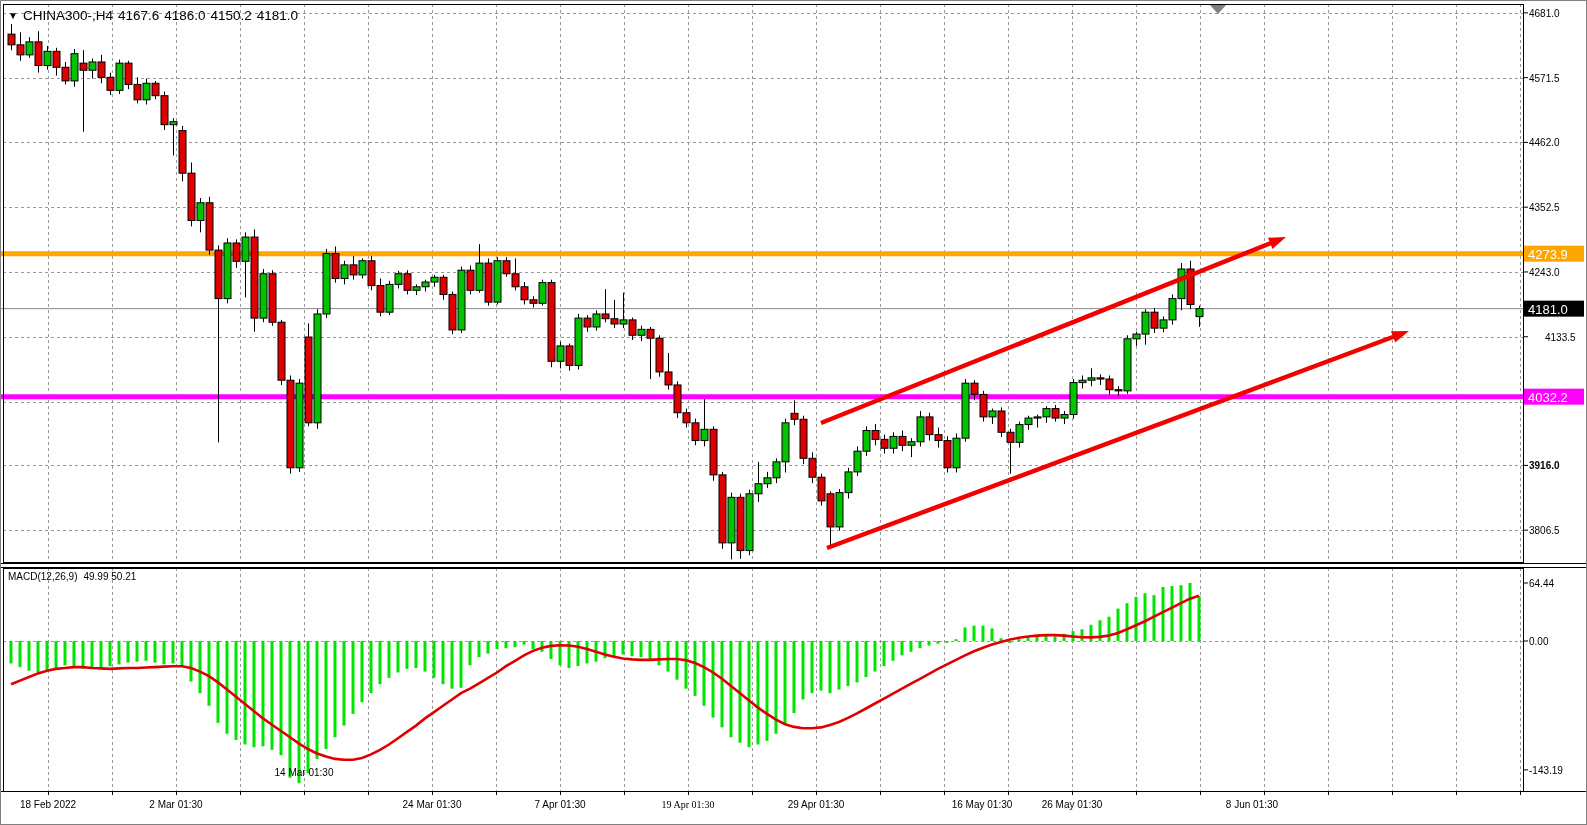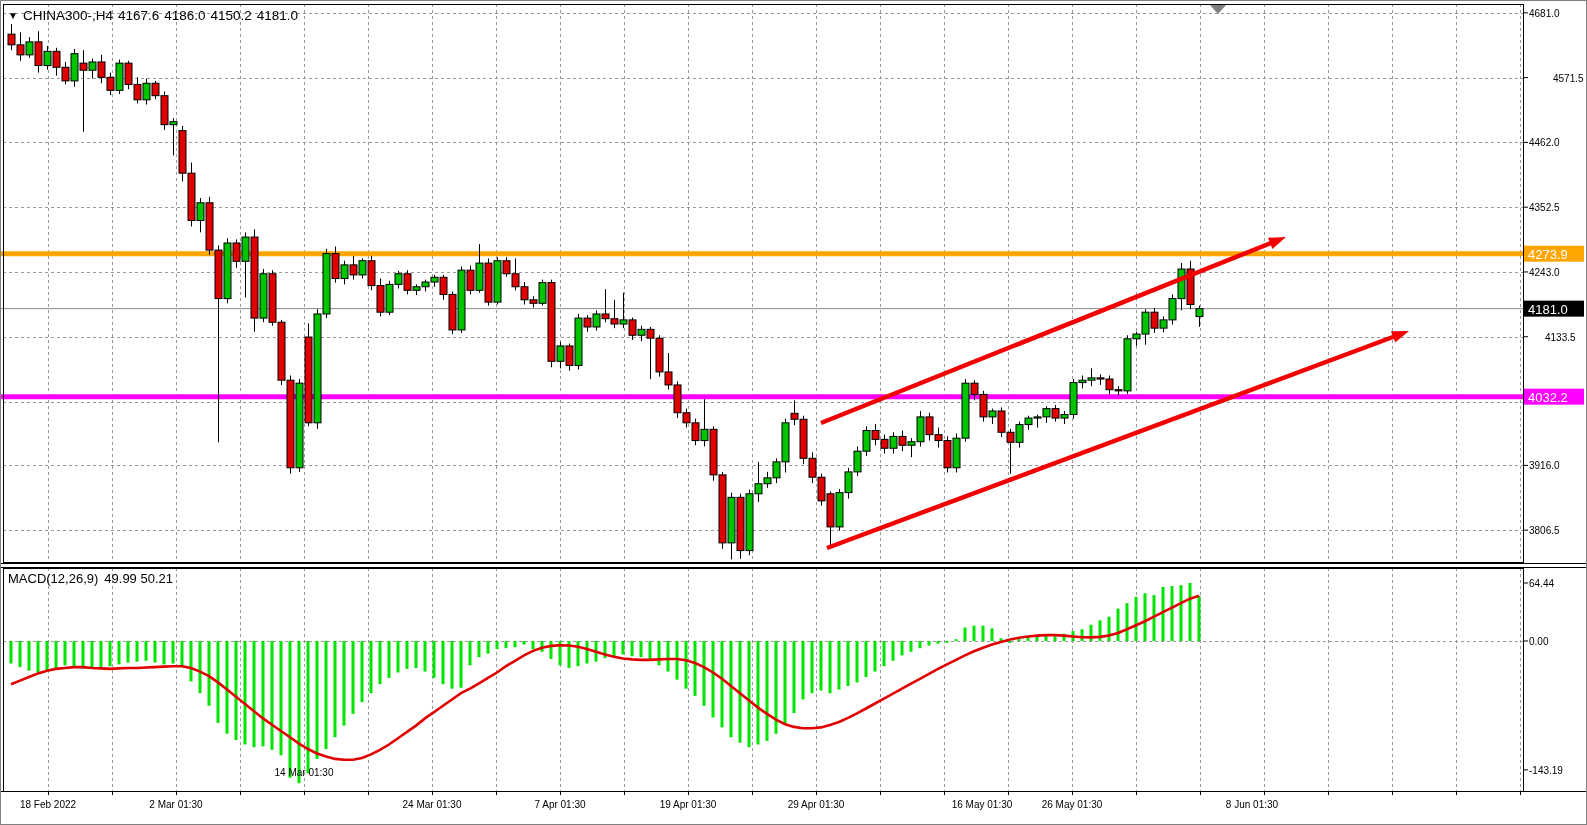--- a/index.html
+++ b/index.html
@@ -10,21 +10,21 @@
     font-family:"Liberation Sans",sans-serif;
     -webkit-user-select:none;user-select:none;
   }
   #chart-svg{position:absolute;left:0;top:0;}
   .hdr{
     position:absolute;left:7px;top:7px;font-size:13.5px;color:#000;
     display:flex;align-items:center;gap:5px;white-space:nowrap;z-index:5;
   }
   .hdr .tri{font-size:10px;line-height:10px;cursor:pointer;}
   .macd-hdr{
-    position:absolute;left:7px;top:570px;font-size:13px;color:#000;
+    position:absolute;left:7px;top:570px;font-size:10px;color:#000;
     display:flex;gap:6px;white-space:nowrap;z-index:5;
   }
   .axis-label{position:absolute;font-size:10px;color:#000;line-height:15px;white-space:nowrap;}
   .time-label{transform:translateX(-50%);}
   #right-axis,#bottom-axis{position:absolute;z-index:4;}
   #right-axis{left:0;top:0;width:0;height:0;}
   #bottom-axis{left:0;top:0;width:0;height:0;}
 </style>
 </head>
 <body>
@@ -573,36 +573,36 @@
     <span>4181.0</span>
   </div>
 
   <div class="macd-hdr">
     <span>MACD(12,26,9)</span>
     <span>49.99 50.21</span>
   </div>
 
   <div id="right-axis">
       <div class="axis-label" style="left: 1528px; top: 4.87302px;">4681.0</div>
-      <div class="axis-label" style="left: 1528px; top: 69.646px; margin-left: 24px;">4571.5</div>
+      <div class="axis-label" style="left: 1528px; top: 69.646px;">4571.5</div>
       <div class="axis-label" style="left: 1528px; top: 134.419px;">4462.0</div>
       <div class="axis-label" style="left: 1528px; top: 199.192px;">4352.5</div>
       <div class="axis-label" style="left: 1528px; top: 263.965px;">4243.0</div>
       <div class="axis-label" style="left: 1544px; top: 328.738px; text-align: center;">4133.5</div>
-      <div class="axis-label" style="left: 1528px; top: 457.397px;">3916.0</div>
+      <div class="axis-label" style="left: 1528px; top: 457.397px; font-weight: bold;">3916.0</div>
       <div class="axis-label" style="left: 1528px; top: 522.17px;">3806.5</div>
       <div class="axis-label" style="left: 1528px; top: 574.993px;">64.44</div>
       <div class="axis-label" style="left: 1528px; top: 632.983px;">0.00</div>
       <div class="axis-label" style="left: 1528px; top: 761.843px;">-143.19</div>
     </div>
   <div id="bottom-axis">
       <div class="axis-label time-label" style="left: 47px; top: 796px;">18 Feb 2022</div>
       <div class="axis-label time-label" style="left: 175px; top: 796px;">2 Mar 01:30</div>
       <div class="axis-label time-label" style="left: 303px; top: 764px;">14 Mar 01:30</div>
       <div class="axis-label time-label" style="left: 431px; top: 796px;">24 Mar 01:30</div>
       <div class="axis-label time-label" style="left: 559px; top: 796px;">7 Apr 01:30</div>
-      <div class="axis-label time-label" style="left: 687px; top: 796px;">19 Apr 01:30</div>
+      <div class="axis-label time-label" style="left: 687px; top: 796px; font-family: Liberation Serif, serif;">19 Apr 01:30</div>
       <div class="axis-label time-label" style="left: 815px; top: 796px;">29 Apr 01:30</div>
       <div class="axis-label time-label" style="left: 981px; top: 796px;">16 May 01:30</div>
       <div class="axis-label time-label" style="left: 1071px; top: 796px;">26 May 01:30</div>
       <div class="axis-label time-label" style="left: 1251px; top: 796px;">8 Jun 01:30</div>
     </div>
 </div>
 
 </body></html>

